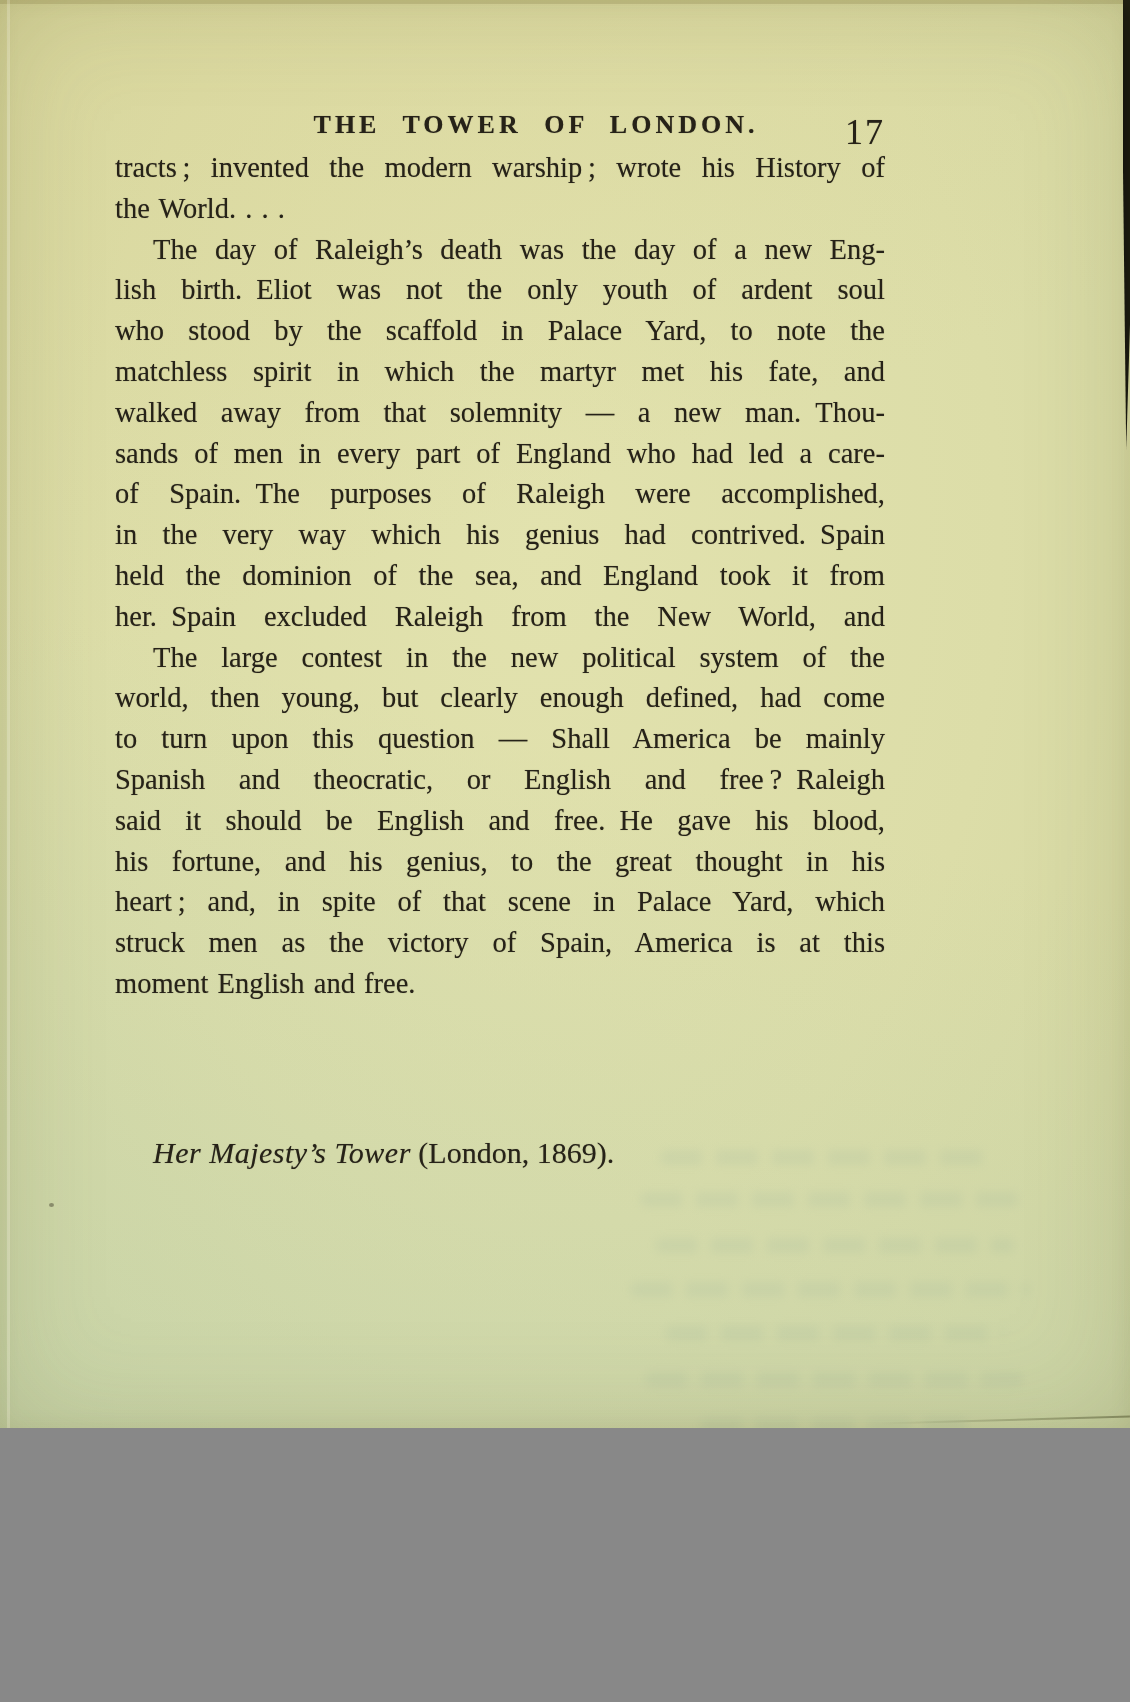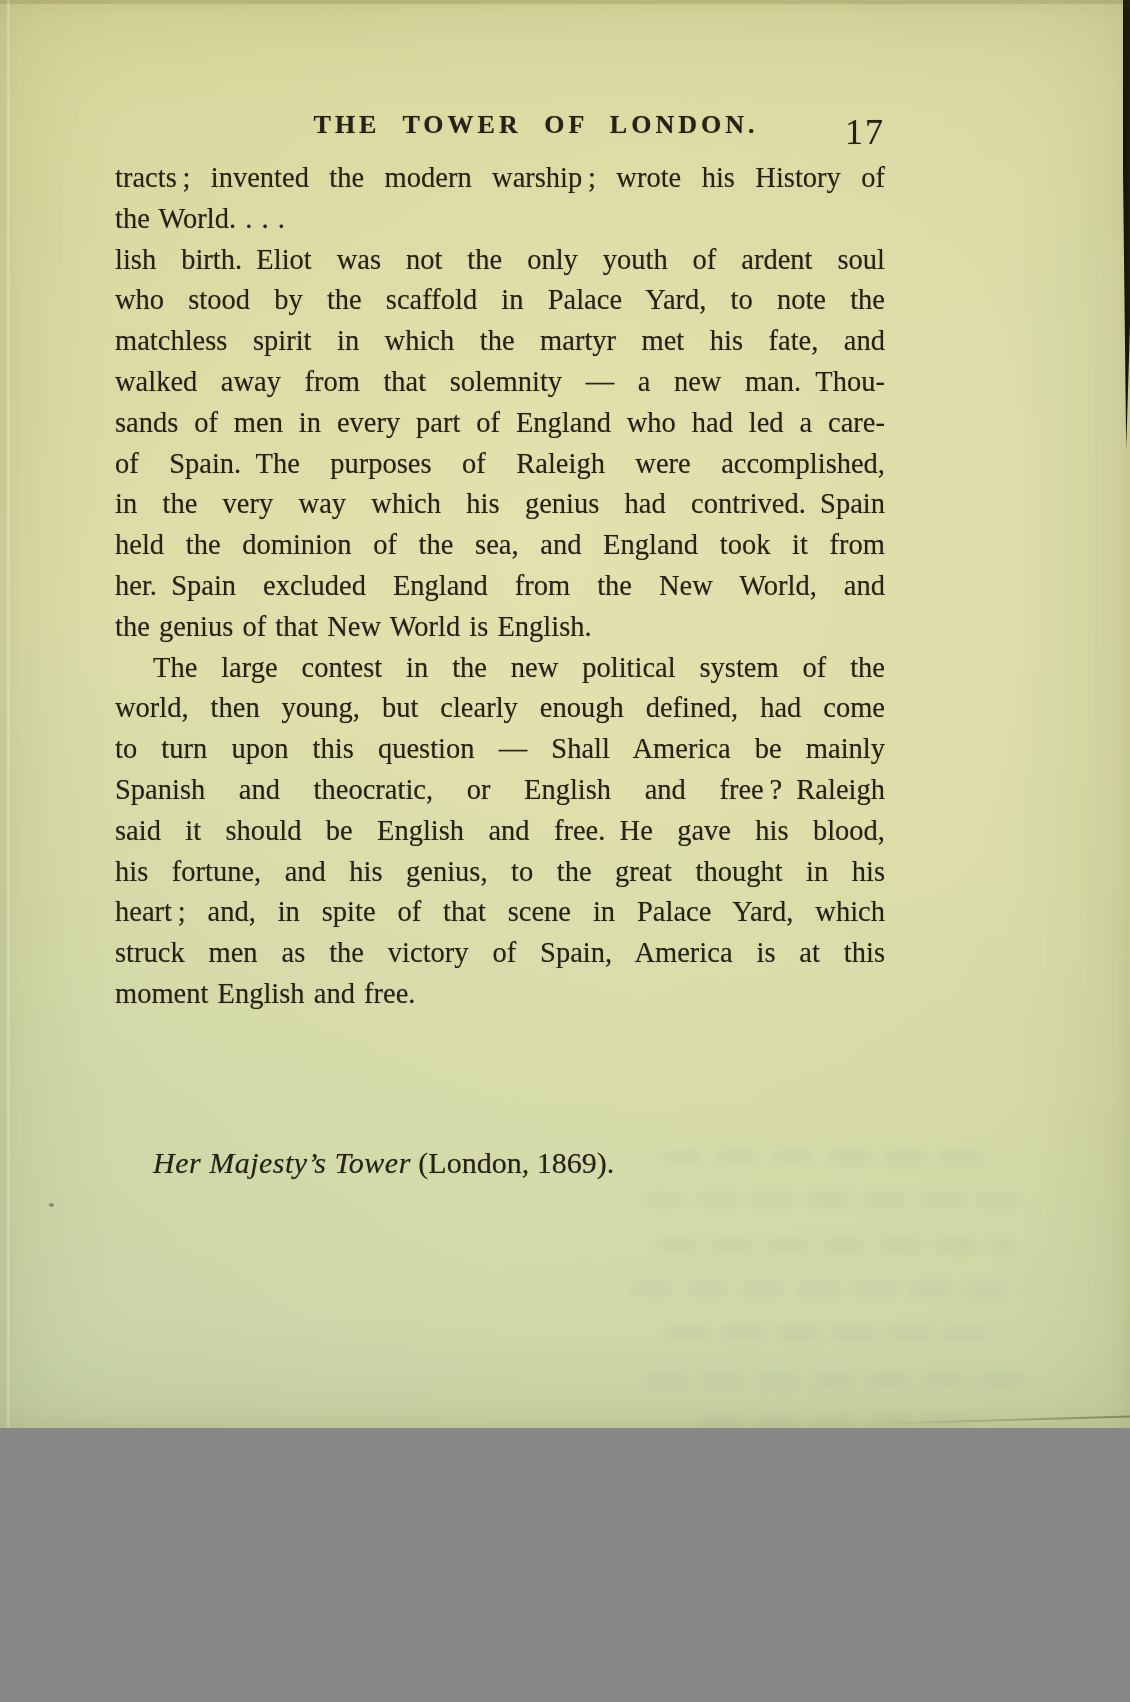--- a/index.html
+++ b/index.html
@@ -55,21 +55,21 @@
     position: absolute; left: 50%; transform: translateX(-50%) translateX(36px);
     font-size: 26px; font-weight: bold; letter-spacing: 4px; word-spacing: 12px;
     white-space: nowrap;
     text-shadow: 0 0 1px rgba(40,36,26,0.45);
   }
   .page-number { position: absolute; right: 0; top: 1px;
     font-size: 36px; letter-spacing: 2px;
     text-shadow: 0 0 1px rgba(40,36,26,0.45); }
 
   
-  .body { position: absolute; left: 115px; top: 158px; width: 770px;
+  .body { position: absolute; left: 115px; top: 148px; width: 770px;
     font-size: 28.5px; line-height: 40.8px;
     text-shadow: 0 0 1px rgba(40,36,26,0.40); }
   .line { text-align: justify; text-align-last: justify; word-spacing: 2px; }
   .line.last { text-align-last: left; }
   .line.indent { text-indent: 38px; }
 
   .citation { margin-top: 128px; font-size: 30px; text-indent: 38px;
     text-align: left; text-align-last: left; }
   .citation .it { font-style: italic; letter-spacing: 0.5px; }
 </style>
@@ -95,30 +95,30 @@
   <div class="header">
     <span class="header-title">THE TOWER OF LONDON.</span>
     <span class="page-number">17</span>
   </div>
 
   <div class="body">
 
     <div class="line">tracts ; invented the modern warship ; wrote his History of</div>
     <div class="line last">the World. . . .</div>
 
+    <div class="line indent">The day of Raleigh’s death was the day of a new Eng-</div>
     <div class="line">lish birth. Eliot was not the only youth of ardent soul</div>
     <div class="line">who stood by the scaffold in Palace Yard, to note the</div>
     <div class="line">matchless spirit in which the martyr met his fate, and</div>
     <div class="line">walked away from that solemnity — a new man. Thou-</div>
     <div class="line">sands of men in every part of England who had led a care-</div>
     <div class="line">of Spain. The purposes of Raleigh were accomplished,</div>
     <div class="line">in the very way which his genius had contrived. Spain</div>
     <div class="line">held the dominion of the sea, and England took it from</div>
-    <div class="line">her. Spain excluded England from the New World, and</div>
-    <div class="line last">the genius of that New World is English.</div>
+    <div class="line">her. Spain excluded Raleigh from the New World, and</div>
 
     <div class="line indent">The large contest in the new political system of the</div>
     <div class="line">world, then young, but clearly enough defined, had come</div>
     <div class="line">to turn upon this question — Shall America be mainly</div>
     <div class="line">Spanish and theocratic, or English and free ? Raleigh</div>
     <div class="line">said it should be English and free. He gave his blood,</div>
     <div class="line">his fortune, and his genius, to the great thought in his</div>
     <div class="line">heart ; and, in spite of that scene in Palace Yard, which</div>
     <div class="line">struck men as the victory of Spain, America is at this</div>
     <div class="line last">moment English and free.</div>

